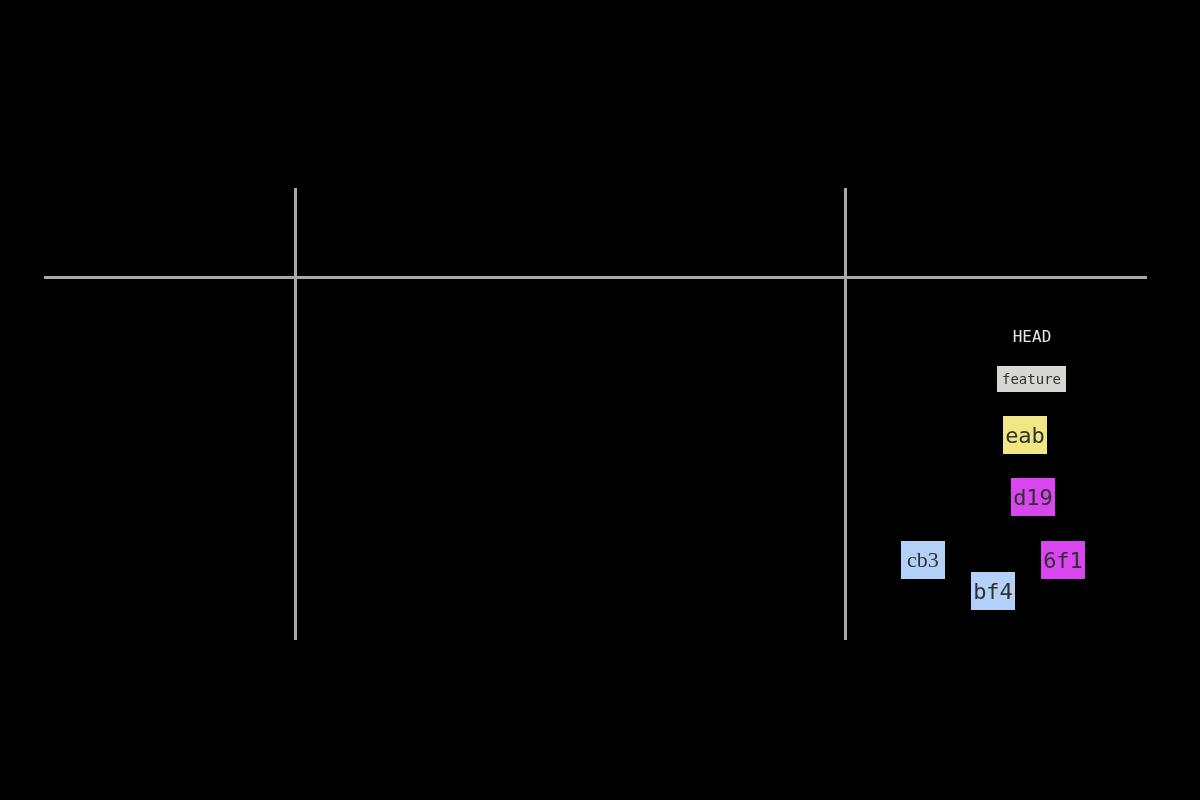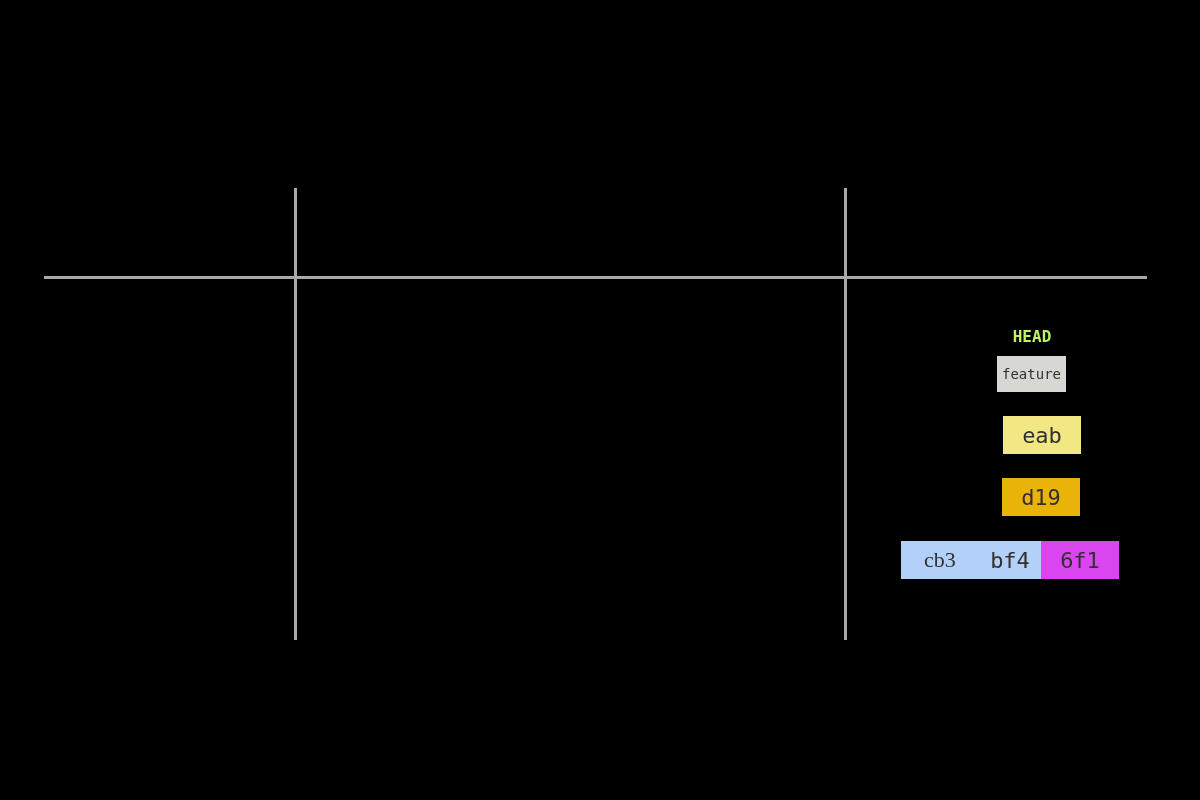--- a/index.html
+++ b/index.html
@@ -36,43 +36,43 @@
     top: 188px;
     width: 3px;
     height: 452px;
   }
   .head-label {
     position: absolute;
     left: 1002px;
     top: 328px;
     width: 60px;
     text-align: center;
-    color: #bef264;
-    font-weight: bold;
+    color: #e5e5e5;
+    font-weight: normal;
     font-size: 16px;
     line-height: 18px;
     letter-spacing: 0px;
   }
   .badge {
     position: absolute;
     display: flex;
     align-items: center;
     justify-content: center;
     color: #303030;
     box-sizing: border-box;
   }
   .branch-badge {
     left: 997px;
-    top: 356px;
+    top: 366px;
     width: 69px;
-    height: 36px;
+    height: 26px;
     font-size: 14px;
   }
   .commit-badge {
-    width: 78px;
+    width: 44px;
     height: 38px;
     font-size: 22px;
   }
   .commit-eab { left: 1003px; top: 416px; }
   .commit-d19 { left: 1002px; top: 478px; }
   .commit-cb3 { left: 901px;  top: 541px; font-family: Liberation Serif, serif; }
   .commit-bf4 { left: 971px;  top: 541px; }
   .commit-6f1 { left: 1041px; top: 541px; }
 </style>
 </head>
@@ -85,21 +85,21 @@
   <div class="grid-line v-divider-left" style="background-color: rgb(169, 169, 169);"></div>
 
   <div class="grid-line v-divider-right" style="background-color: rgb(169, 169, 169);"></div>
 
   <div class="head-label">HEAD</div>
 
   <div class="badge branch-badge" style="background-color: rgb(215, 215, 211);">feature</div>
 
   <div class="badge commit-badge commit-eab" style="background-color: rgb(241, 232, 131);">eab</div>
 
-  <div class="badge commit-badge commit-d19" style="background-color: #eab308;">d19</div>
+  <div class="badge commit-badge commit-d19" style="background-color: #d946ef; margin-left: 9px;">d19</div>
 
   <div class="badge commit-badge commit-cb3" style="background-color: rgb(179, 209, 248);">cb3</div>
 
-  <div class="badge commit-badge commit-bf4" style="background-color: rgb(179, 209, 248);">bf4</div>
+  <div class="badge commit-badge commit-bf4" style="background-color: rgb(179, 209, 248); margin-top: 31px;">bf4</div>
 
   <div class="badge commit-badge commit-6f1" style="background-color: #d946ef;">6f1</div>
 
 </div>
 
 </body></html>

